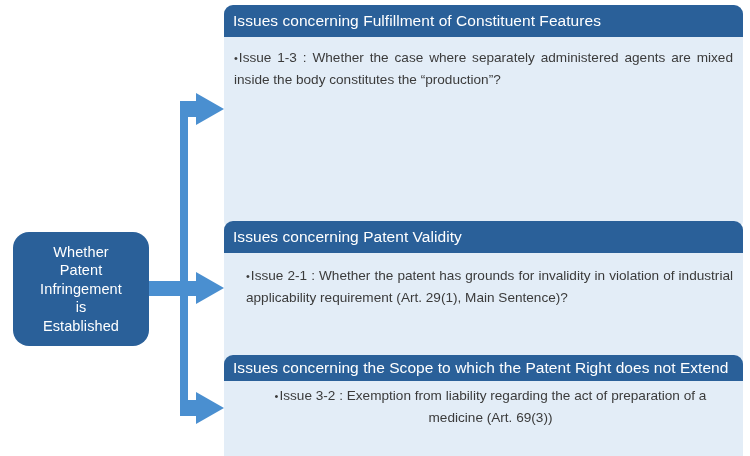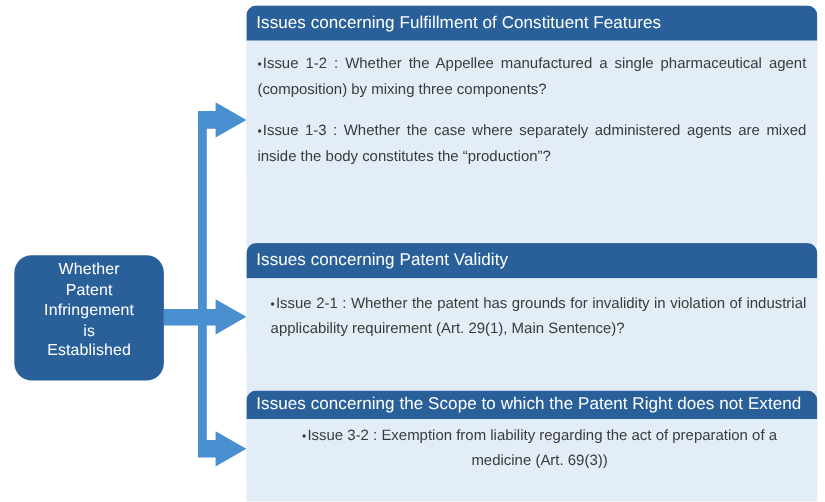--- a/index.html
+++ b/index.html
@@ -27,21 +27,21 @@
   .root-node {
     position: absolute;
     left: 13px;
     top: 232px;
     width: 136px;
     height: 114px;
     background: #2A6099;
     border-radius: 16px;
     color: #ffffff;
     display: flex;
-    align-items: flex-start;
+    align-items: center;
     justify-content: center;
     text-align: center;
     font-size: 14.5px;
     line-height: 18.5px;
     box-sizing: border-box;
     padding: 4px 6px;
     letter-spacing: 0.1px;
   }
   .root-node-label {
     display: block;
@@ -149,21 +149,20 @@
     </g>
     <g fill="#4A8FD0">
       <path d="M180,289 L188,289 L188,400 L196,400 L196,392 L224,408 L196,424 L196,416 L180,416 Z"></path>
     </g>
   </svg>
 
   <div class="panel" id="panel-1">
     <div class="panel-header">Issues concerning Fulfillment of Constituent Features</div>
     <div class="panel-body">
       <ul class="bullet-list">
-        <li class="bullet-item">Issue 1-2 : Whether the Appellee manufactured a single pharmaceutical agent (composition) by mixing three components?</li>
         <li class="bullet-item">Issue 1-3 : Whether the case where separately administered agents are mixed inside the body constitutes the “production”?</li>
       </ul>
     </div>
   </div>
 
   <div class="panel" id="panel-2">
     <div class="panel-header">Issues concerning Patent Validity</div>
     <div class="panel-body">
       <ul class="bullet-list">
         <li class="bullet-item">Issue 2-1 : Whether the patent has grounds for invalidity in violation of industrial applicability requirement (Art. 29(1), Main Sentence)?</li>

